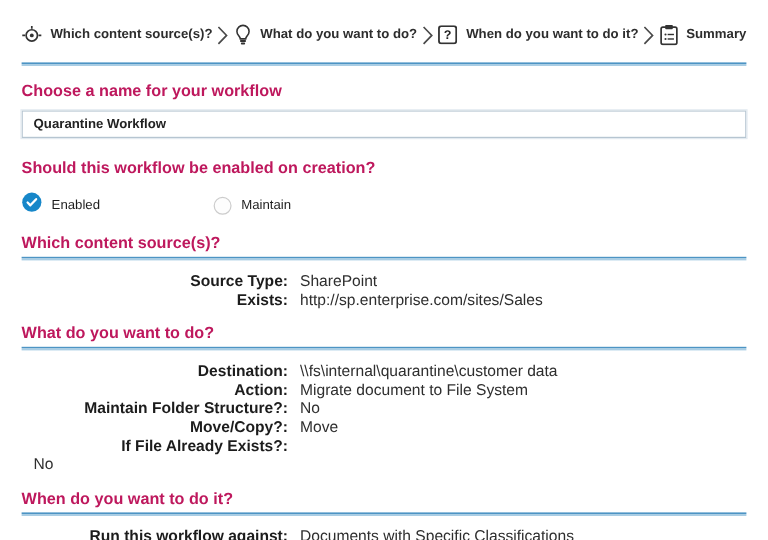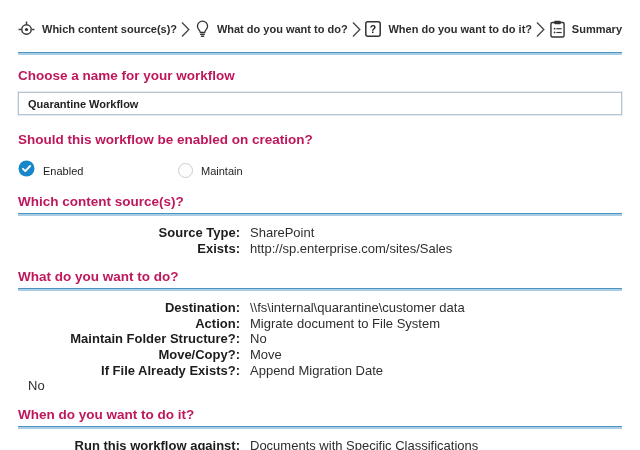--- a/index.html
+++ b/index.html
@@ -193,21 +193,20 @@
     <div class="row">
       <span class="row-label">Maintain Folder Structure?:</span>
       <span class="row-value">No</span>
     </div>
     <div class="row">
       <span class="row-label">Move/Copy?:</span>
       <span class="row-value">Move</span>
     </div>
     <div class="row">
       <span class="row-label">If File Already Exists?:</span>
-      <span class="row-value">Append Migration Date</span>
     </div>
     <div class="row">
       <span class="row-value">No</span>
     </div>
   </div>
 
   
   <h1 class="h-main section-heading">When do you want to do it?</h1>
   <div class="section-underline"></div>
   <div class="rows">

